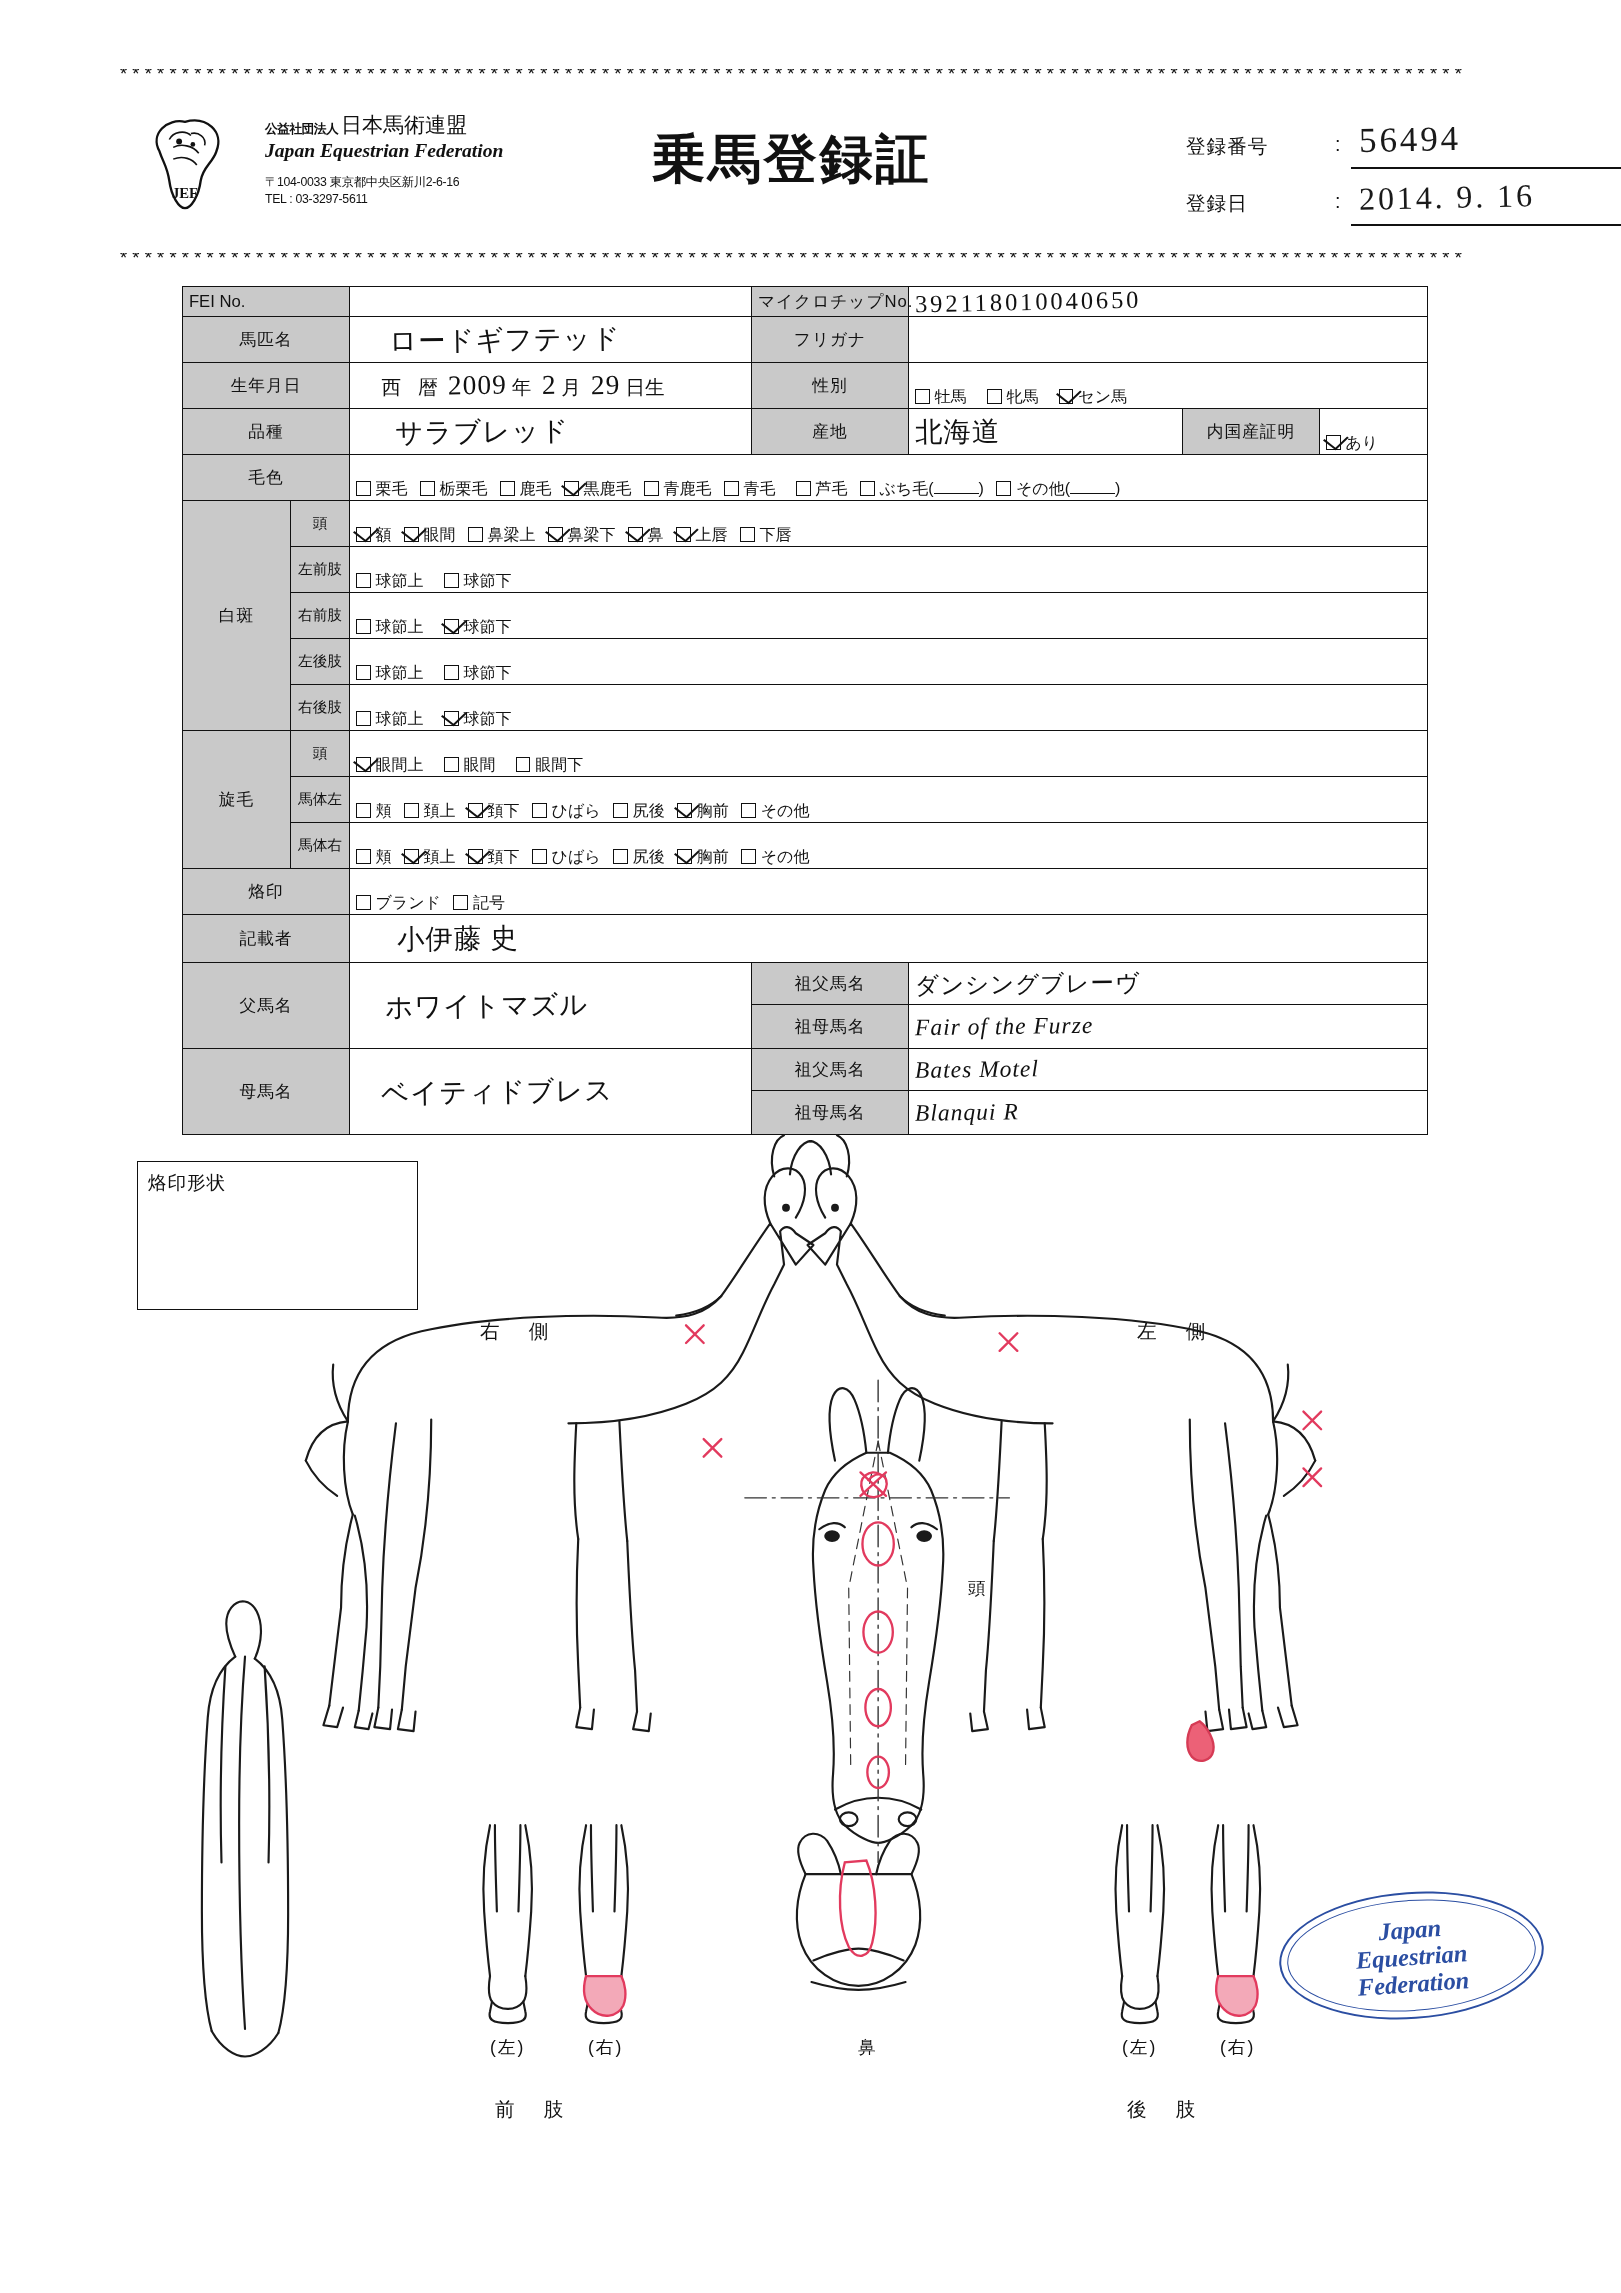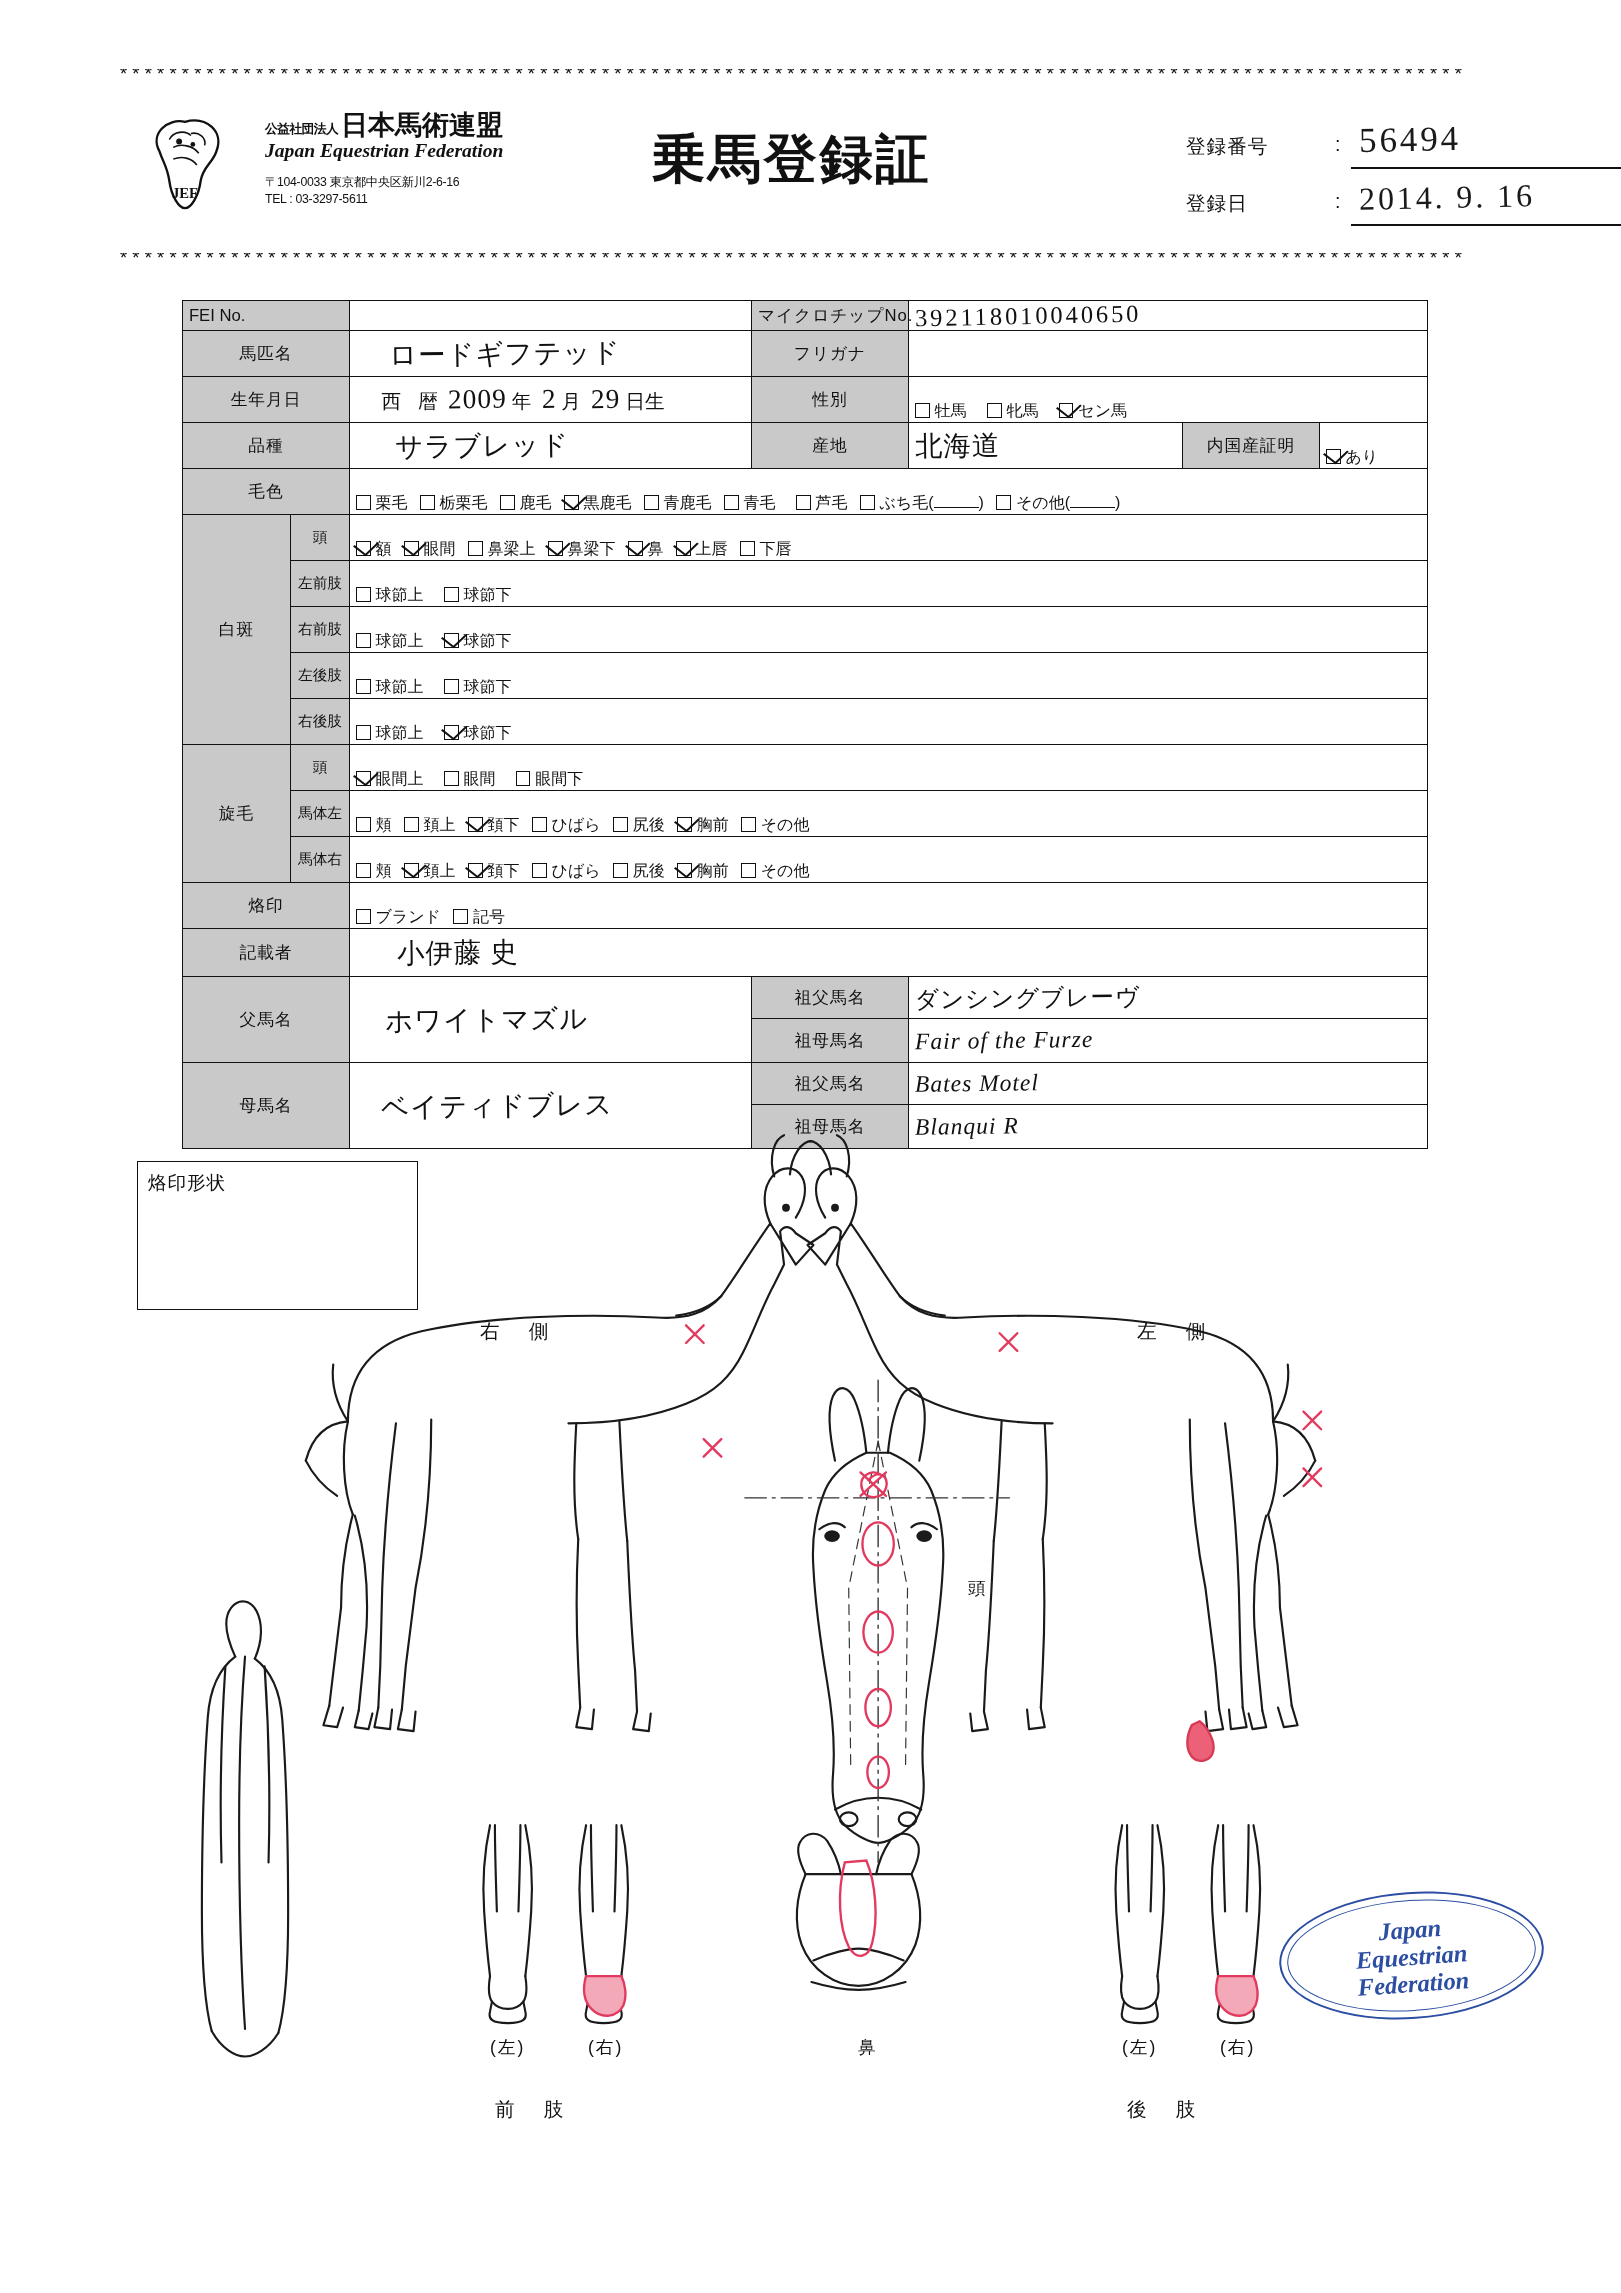--- a/index.html
+++ b/index.html
@@ -58,21 +58,21 @@
   }
   .jef-org .l1 {
     font-size: 12.7px;
     font-weight: bold;
     letter-spacing: -0.5px;
     display: flex;
     align-items: flex-end;
     gap: 2.9px;
   }
   .jef-org .l1 .small { font-size: 12.7px; }
-  .jef-org .l1 .big { font-size: 27px; font-weight: bold; letter-spacing: 0px; line-height: 26.5px;}
+  .jef-org .l1 .big { font-size: 21px; font-weight: normal; letter-spacing: 0px; line-height: 26.5px;}
   .jef-org .l2 {
     font-family: "Liberation Serif", serif;
     font-style: italic;
     font-weight: bold;
     font-size: 19.6px;
     margin-top: 2px;
   }
   .jef-org .l3 { font-size: 12.3px; margin-top: 12px; letter-spacing: -0.3px;}
   .jef-org .l4 { font-size: 12.3px; margin-top: 1px; letter-spacing: -0.3px;}
 
@@ -103,21 +103,21 @@
     letter-spacing: 2.9px;
     color: #1a1a1a;
     transform: rotate(-1.2deg);
   }
   #reg-no-val { top: 3.9px; }
   #reg-date-val { top: 5.9px; font-size: 32px; }
 
   
   .tbl {
     position: absolute;
-    left: 182px; top: 300px;
+    left: 182px; top: 286px;
     width: 1245px;
     border-collapse: collapse;
     table-layout: fixed;
     font-size: 16.7px;
   }
   .tbl td {
     border: 1px solid #111;
     padding: 0 5.9px;
     height: 29px;
     vertical-align: middle;

